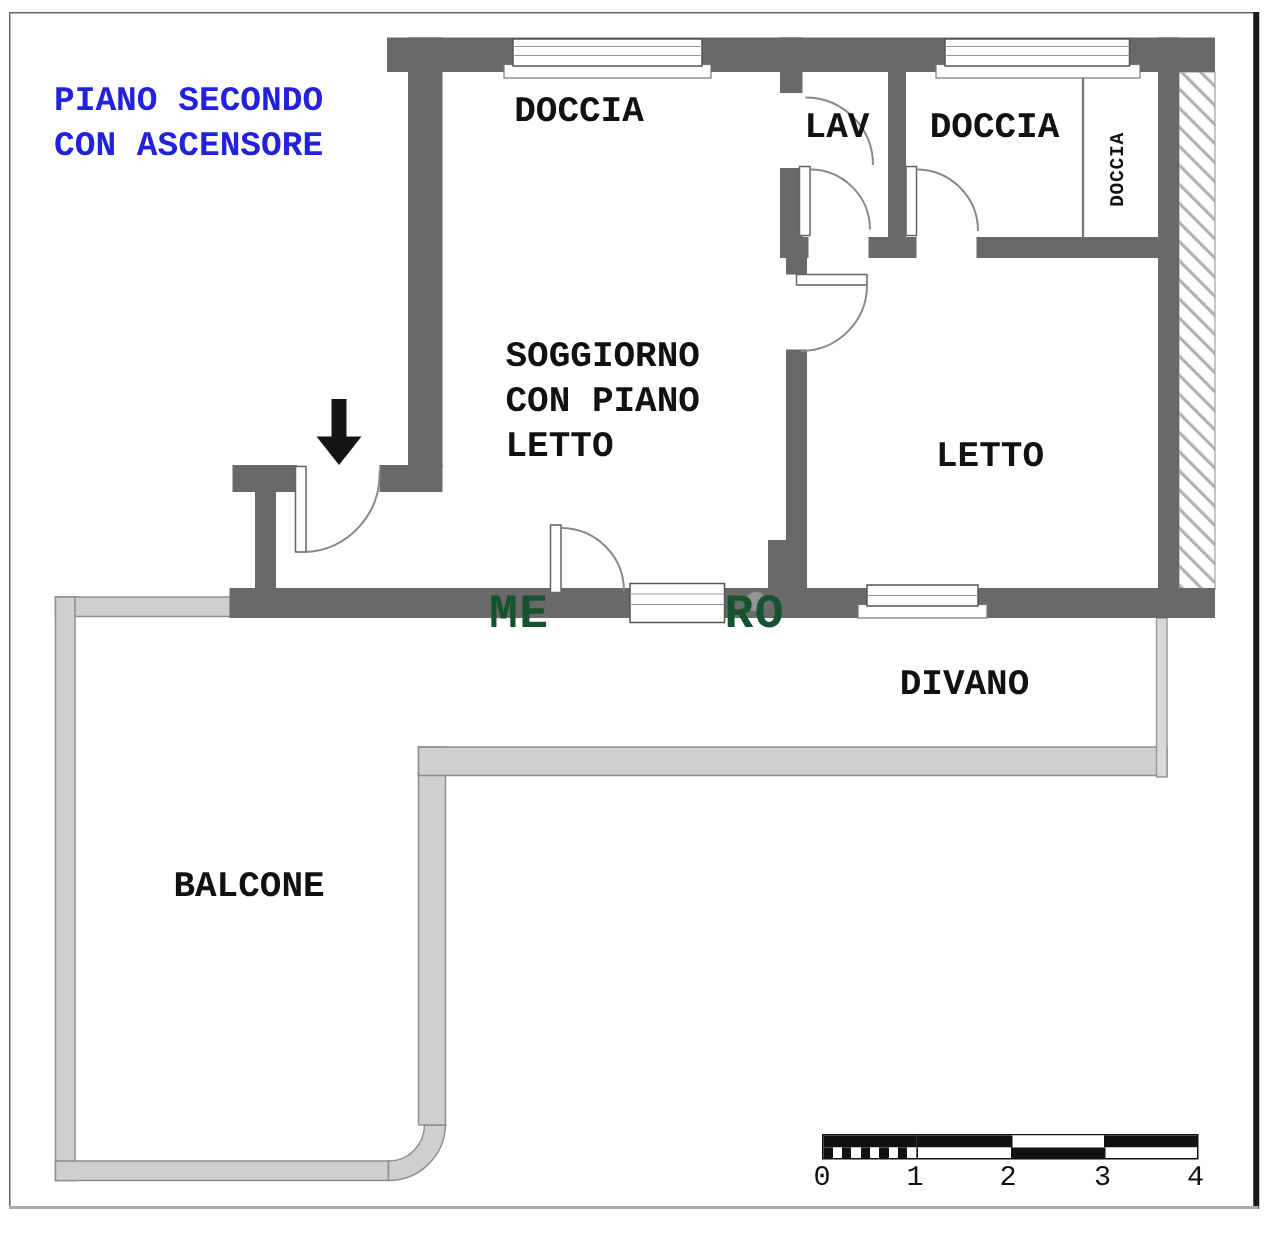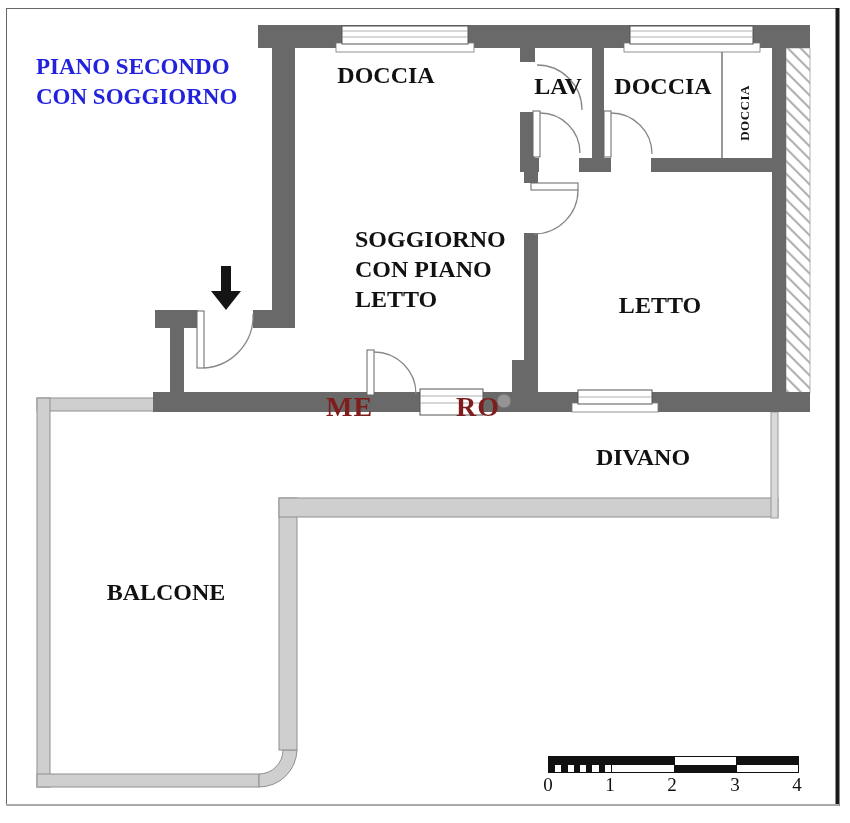--- a/index.html
+++ b/index.html
@@ -1,24 +1,24 @@
 <!DOCTYPE html>
 <html><head>
 <meta charset="utf-8">
 <style>
   html,body{margin:0;padding:0;background:#fff;}
   #sheet{position:relative;width:850px;height:823px;background:#fff;overflow:hidden;
-         font-family:Liberation Serif, serif;}
+         font-family:Liberation Mono, monospace;}
   #plan-svg{position:absolute;left:0;top:0;}
   .lbl{position:absolute;color:#111;font-weight:bold;white-space:nowrap;}
   .room{font-size:24px;transform:translate(-50%,-50%);}
   .title-block{left:36px;top:52px;color:#2222dd;font-size:23px;line-height:30px;}
-  .sog-block{left:355px;top:224px;font-size:24px;line-height:30px;}
+  .sog-block{left:337px;top:224px;font-size:24px;line-height:30px;}
   .doccia{font-size:13px;letter-spacing:.5px;transform:translate(-50%,-50%) rotate(-90deg);}
-  .wm{position:absolute;color:#7f1d1d;font-weight:bold;font-size:28px;letter-spacing:1px;}
+  .wm{position:absolute;color:#14532d;font-weight:bold;font-size:32px;letter-spacing:1px;}
   
   #scalebar{position:absolute;left:548px;top:756px;width:249px;height:42px;}
   #scalebar .bar{position:absolute;left:0;top:0;width:249px;height:15px;border:1px solid #111;
                  display:grid;grid-template-columns:repeat(4,1fr);grid-template-rows:1fr 1fr;}
   #scalebar .cell{border-left:1px solid #111;}
   #scalebar .cell.first{border-left:none;}
   #scalebar .b{background:#111;}
   #scalebar .w{background:#fff;}
   #scalebar .ck{background:repeating-linear-gradient(90deg,#111 0 6.2px,#fff 6.2px 12.4px);}
   #scalebar .num{position:absolute;top:18px;transform:translateX(-50%);
@@ -134,38 +134,38 @@
     <circle cx="504" cy="401" r="7" fill="#949494" stroke="#6f6f6f"></circle>
 
     <g fill="#141414">
       <rect x="221" y="266" width="10" height="26"></rect>
       <polygon points="211,291 241,291 226,310"></polygon>
     </g>
   </svg>
 
   <div class="lbl title-block">
     <div>PIANO SECONDO</div>
-    <div>CON SOGGIORNO</div>
+    <div>CON ASCENSORE</div>
   </div>
 
   <div class="lbl room" style="left:386px;top:75px;">DOCCIA</div>
   <div class="lbl room" style="left:558px;top:86px;">LAV</div>
   <div class="lbl room" style="left:663px;top:86px;">DOCCIA</div>
   <div class="lbl doccia" style="left:745px;top:113px;">DOCCIA</div>
   <div class="lbl sog-block">
     <div>SOGGIORNO</div>
     <div>CON PIANO</div>
     <div>LETTO</div>
   </div>
   <div class="lbl room" style="left:660px;top:305px;">LETTO</div>
   <div class="lbl room" style="left:643px;top:457px;">DIVANO</div>
   <div class="lbl room" style="left:166px;top:592px;">BALCONE</div>
 
   <span class="wm" style="left:326px;top:391px;">ME</span>
-  <span class="wm" style="left:456px;top:391px;">RO</span>
+  <span class="wm" style="left:483px;top:391px;">RO</span>
 
   <div id="scalebar">
     <div class="bar">
       <div class="cell first b"></div>
       <div class="cell b"></div>
       <div class="cell w"></div>
       <div class="cell b"></div>
       <div class="cell first ck"></div>
       <div class="cell w"></div>
       <div class="cell b"></div>

